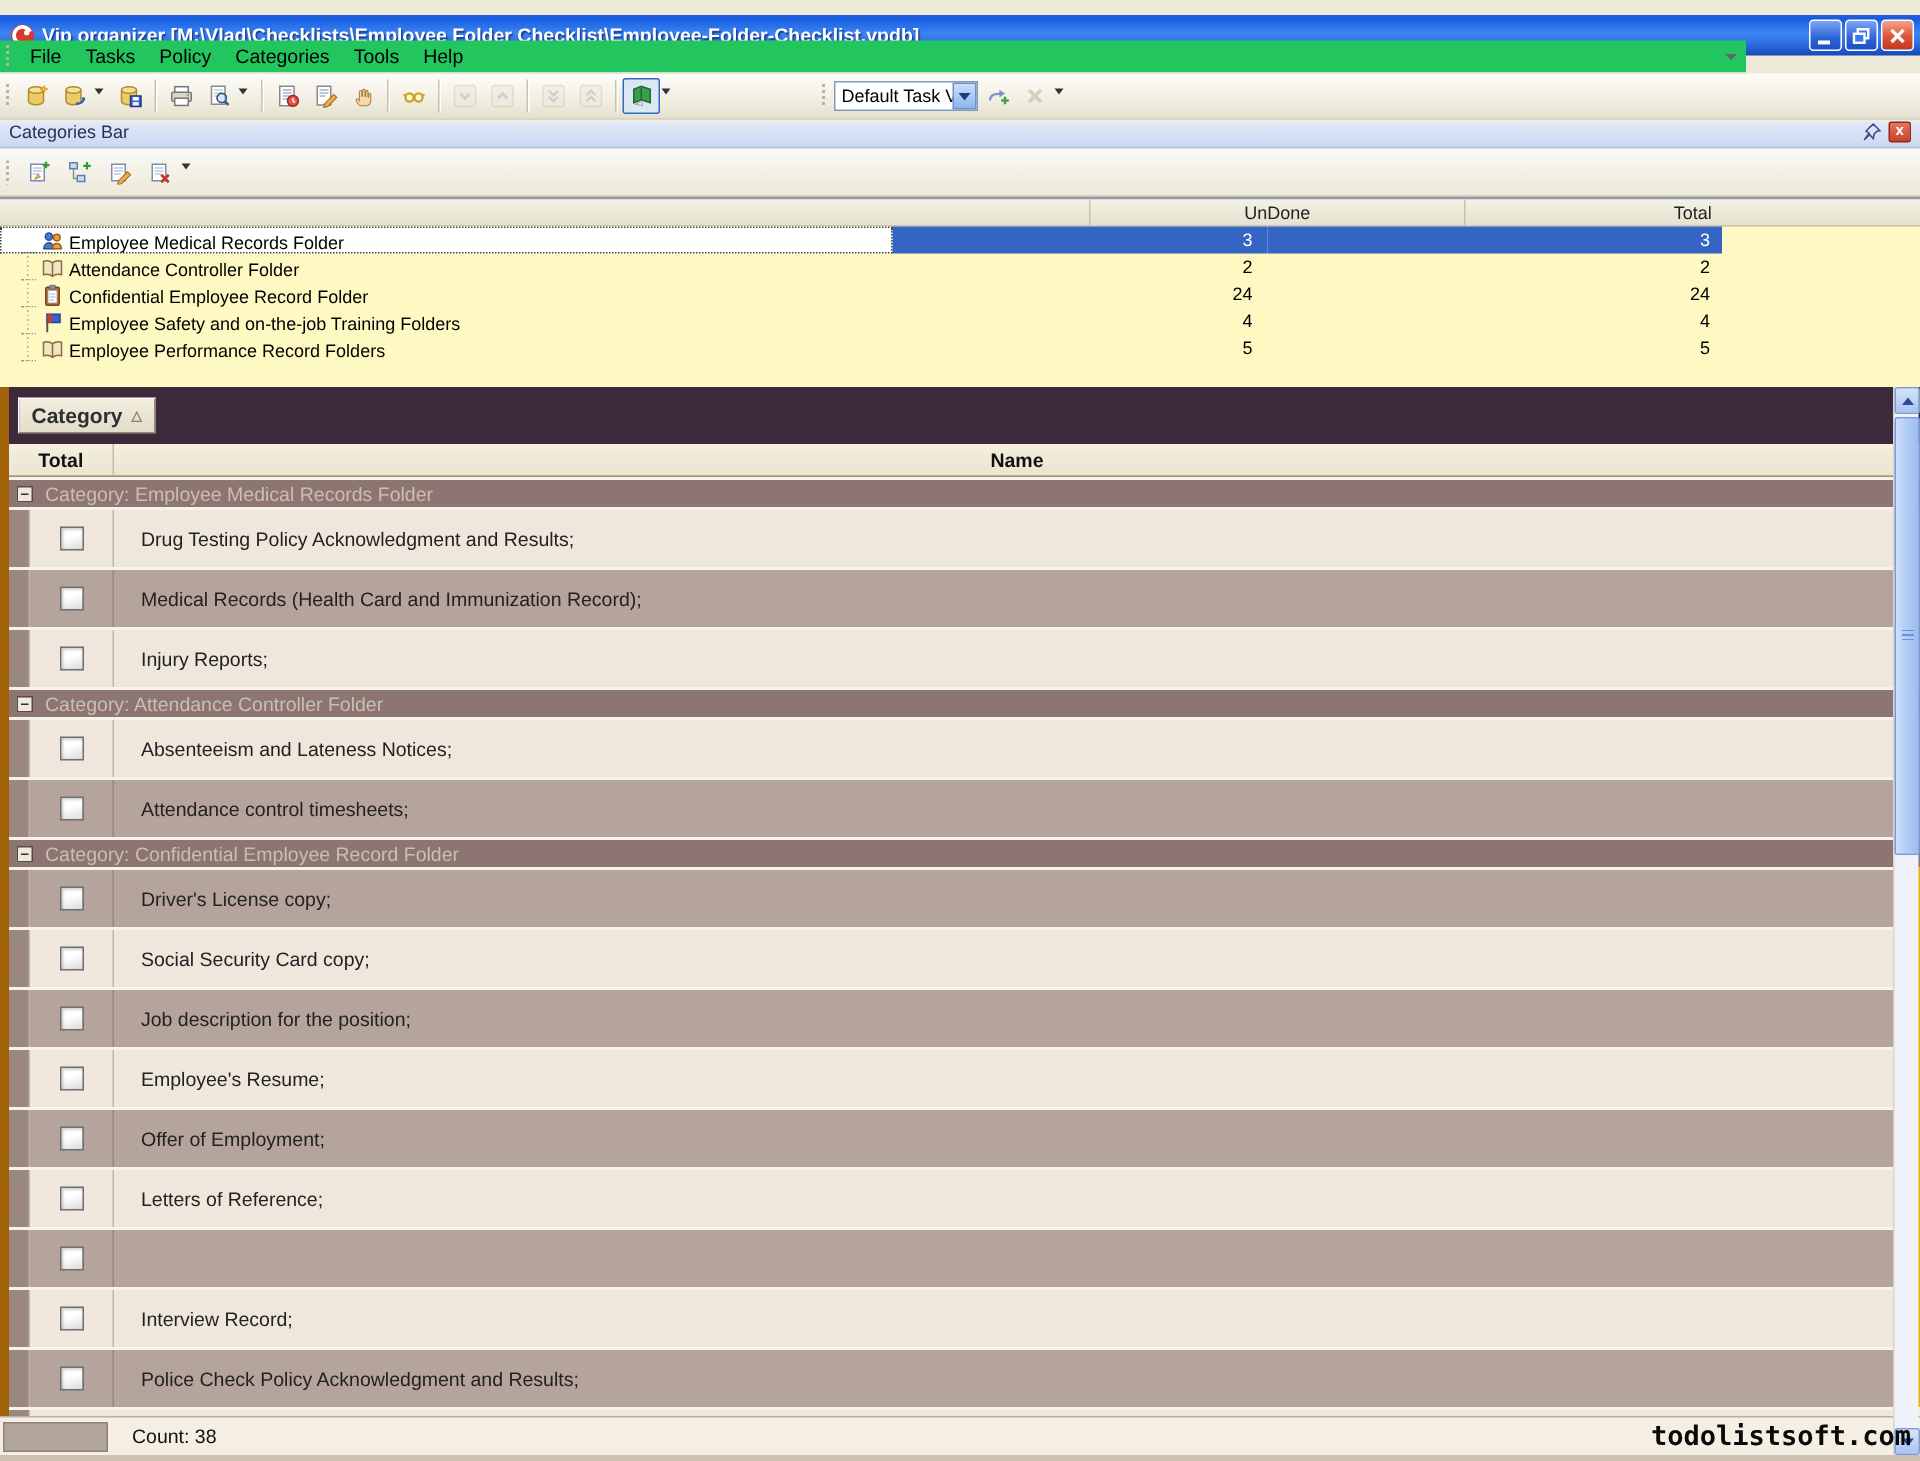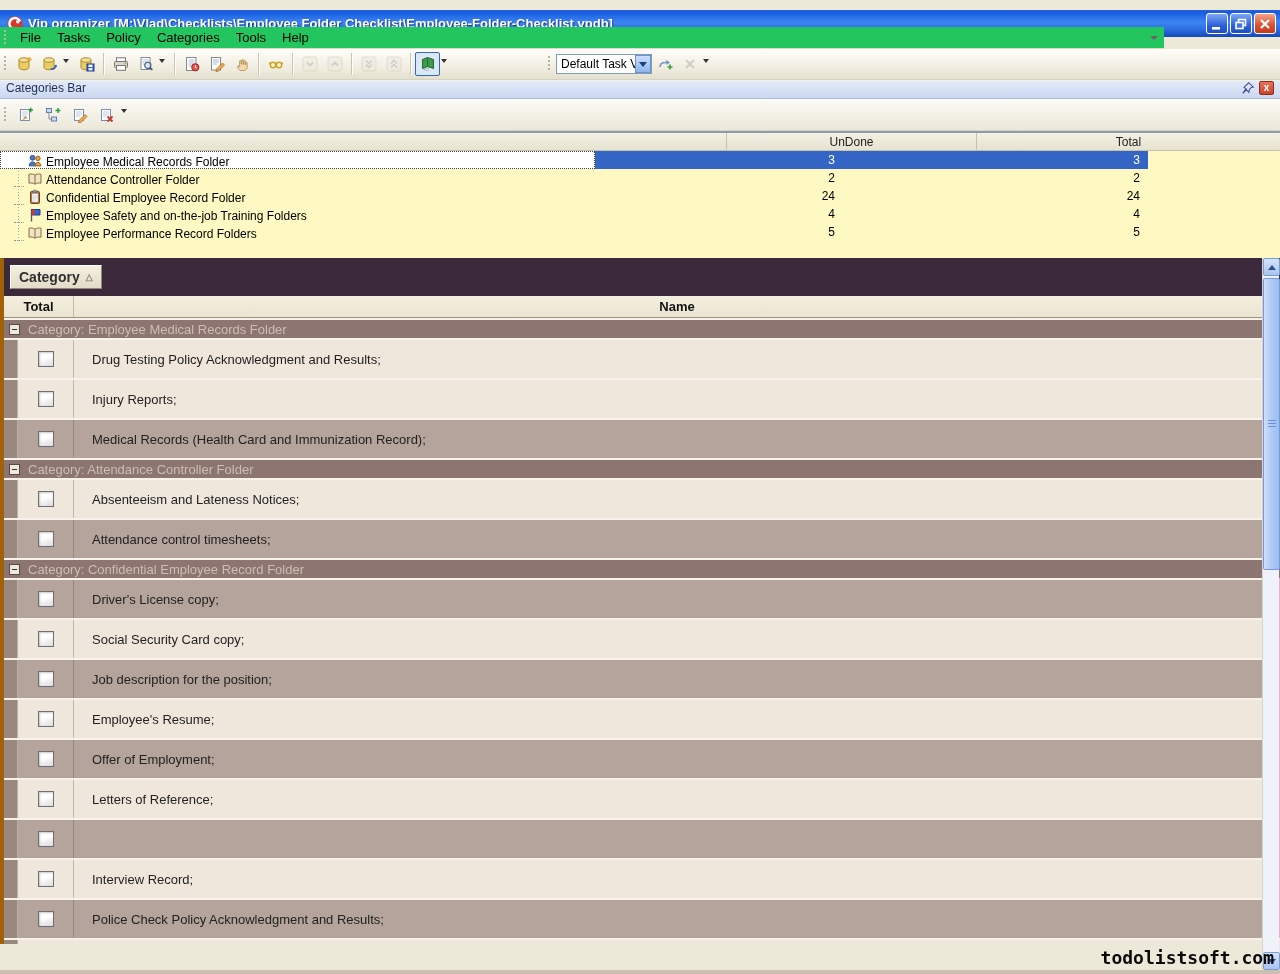--- a/index.html
+++ b/index.html
@@ -82,22 +82,22 @@
   .cr-num { width:250px; text-align:right; padding:2px 10px 0 0; }
   .cr-num.total { width:303px; padding-right:8px; }
   .catrow.selected .cr-name { background:#fff; outline:1px dotted #444; outline-offset:-1px; }
   .catrow.selected .cr-num { background:#3465C4; color:#fff; }
   .tree { width:10px; border-bottom:1px dotted #999; height:1px; }
   .cicon { width:16px; height:16px; flex:0 0 auto; }
   #catrows { background-image:repeating-linear-gradient(to bottom,#AAA 0 1px,transparent 1px 3px);
     background-size:1px 88px; background-repeat:no-repeat; background-position:18px 2px; }
 
   
-  .grid { position:absolute; top:258px; left:0; width:1280px; height:686px; background:#f9a8d4;
-    border-left:4px solid #a16207; }
+  .grid { position:absolute; top:258px; left:0; width:1280px; height:686px; background:#eab308;
+    border-left:6px solid #a16207; }
   .band { height:38px; background:#3C2A3C; display:flex; align-items:center; padding-left:6px; }
   .catbtn { height:24px; background:linear-gradient(180deg,#F3EEDF,#E2DCC8);
     border:1px solid #8F897A; border-top-color:#FFF; border-left-color:#FFF;
     display:flex; align-items:center; padding:0 8px; gap:6px;
     font-size:14px; font-weight:bold; color:#2F2F2F; }
   .sorttri { font-size:9px; color:#8A8272; }
   .gridhead { height:22px; display:flex; background:linear-gradient(180deg,#F4EFDE,#EAE4D1);
     border-bottom:1px solid #9B9283; font-size:13px; font-weight:bold; color:#111; }
   .gh-done { width:70px; text-align:center; line-height:21px; border-right:1px solid #C2BCA8; }
   .gh-name { flex:1; text-align:center; line-height:21px; }
@@ -501,33 +501,33 @@
           <span class="minus"></span>
           <span>Category: Employee Medical Records Folder</span>
         </div>
         <div class="trow light">
           <div class="gutter"></div>
           <div class="donecell">
             <span class="checkbox"></span>
           </div>
           <div class="namecell">Drug Testing Policy Acknowledgment and Results;</div>
         </div>
+        <div class="trow dark">
+          <div class="gutter"></div>
+          <div class="donecell">
+            <span class="checkbox"></span>
+          </div>
+          <div class="namecell">Medical Records (Health Card and Immunization Record);</div>
+        </div>
         <div class="trow light">
           <div class="gutter"></div>
           <div class="donecell">
             <span class="checkbox"></span>
           </div>
           <div class="namecell">Injury Reports;</div>
-        </div>
-        <div class="trow dark">
-          <div class="gutter"></div>
-          <div class="donecell">
-            <span class="checkbox"></span>
-          </div>
-          <div class="namecell">Medical Records (Health Card and Immunization Record);</div>
         </div>
         <div class="grow">
           <span class="minus"></span>
           <span>Category: Attendance Controller Folder</span>
         </div>
         <div class="trow light">
           <div class="gutter"></div>
           <div class="donecell">
             <span class="checkbox"></span>
           </div>
@@ -605,20 +605,24 @@
             <span class="checkbox"></span>
           </div>
           <div class="namecell">Police Check Policy Acknowledgment and Results;</div>
         </div>
       </div>
     <div class="sliver">
         <div class="gutter"></div>
       </div>
   </div>
 
+  <div class="footer">
+    <div class="fcell"></div>
+    <div class="fcount">Count: 38</div>
+  </div>
   <div class="bottomstrip"></div>
 
   <div class="vscroll">
     <div class="sbtn up">
         <span class="arr-up"></span>
       </div>
     <div class="sthumb">
         <span class="sgrip"></span>
       </div>
     <div class="sbtn down">

